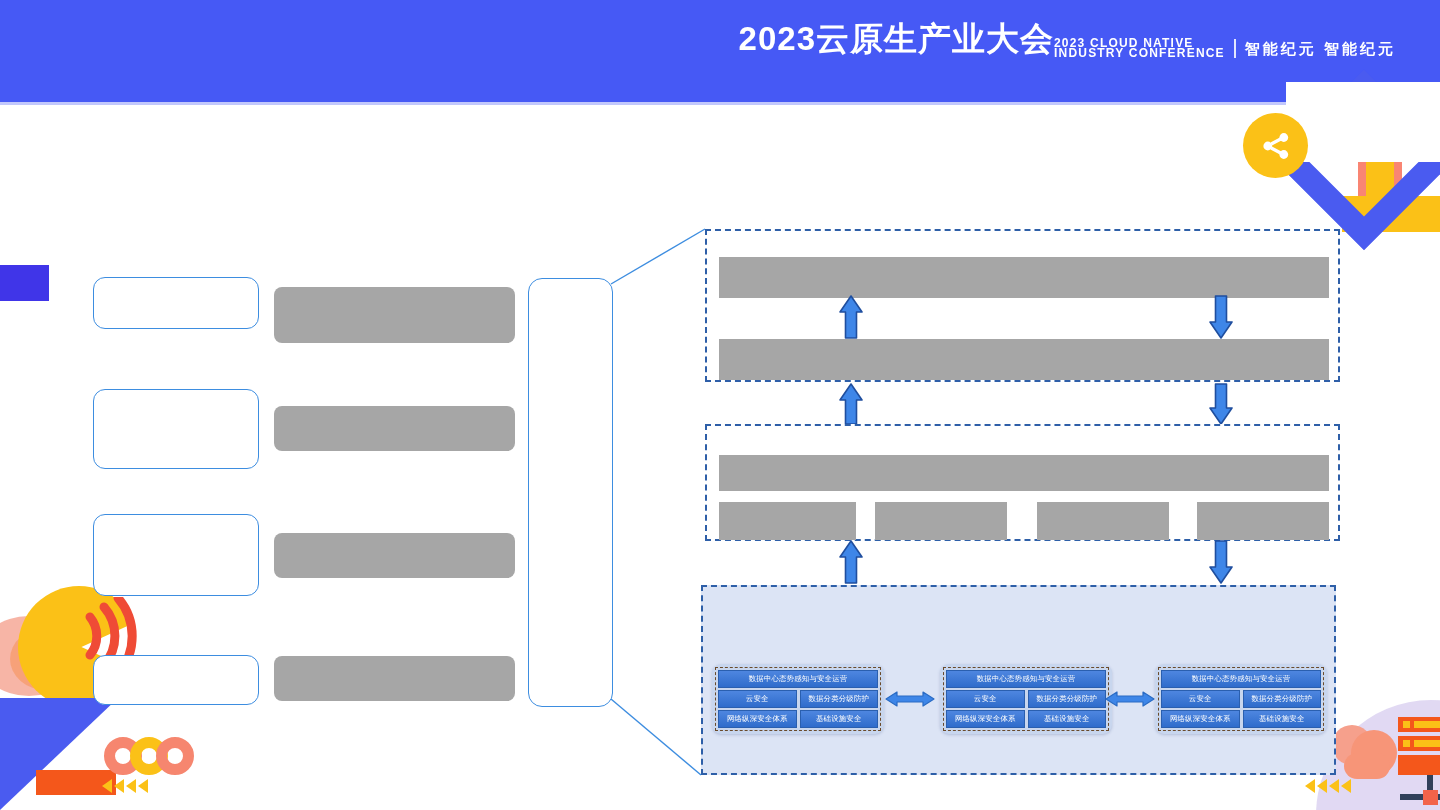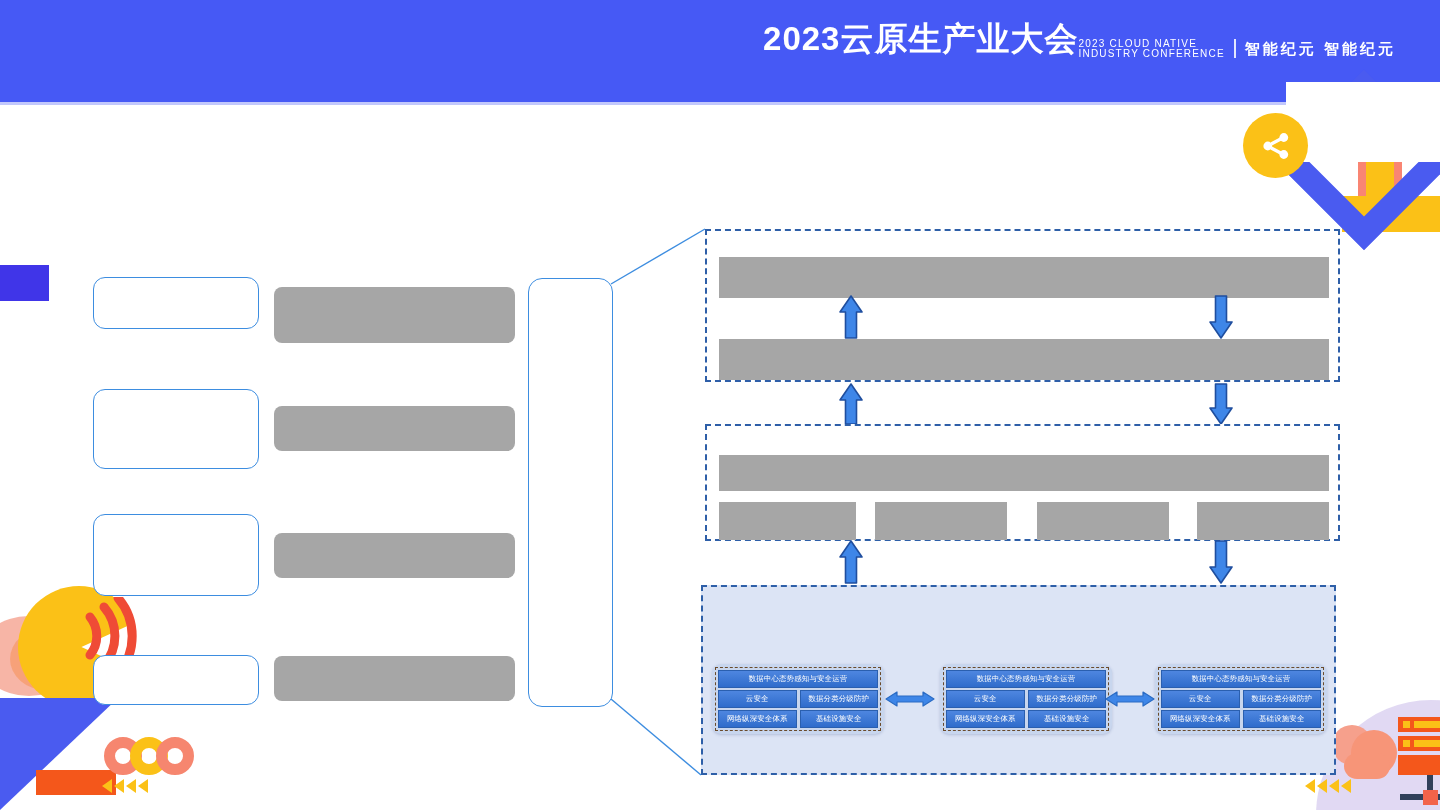--- a/index.html
+++ b/index.html
@@ -25,21 +25,21 @@
     display:flex;flex-direction:row;align-items:flex-end;
   }
   .logo-main{
     color:#ffffff;font-size:33px;line-height:38px;font-weight:bold;
     letter-spacing:1px;white-space:nowrap;
   }
   .logo-sub{
     display:flex;align-items:center;gap:9px;margin-top:5px;white-space:nowrap;
   }
   .logo-sub-en{
-    color:#ffffff;font-size:10px;line-height:9.5px;font-weight:normal;
+    color:#ffffff;font-size:12px;line-height:9.5px;font-weight:bold;
     letter-spacing:1.2px;text-align:left;
   }
   .logo-sub-div{
     width:2px;height:19px;background:#ffffff;opacity:.85;
   }
   .logo-sub-cn{
     color:#ffffff;font-size:15px;line-height:19px;font-weight:bold;letter-spacing:3px;
   }
 
   

